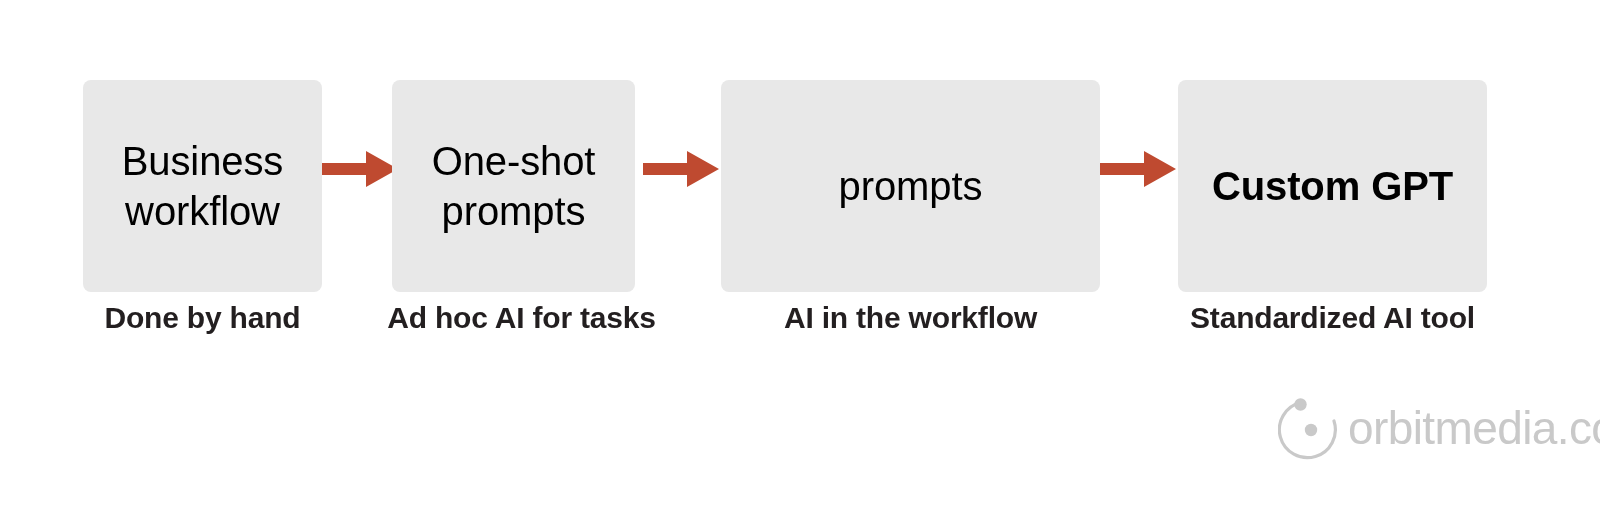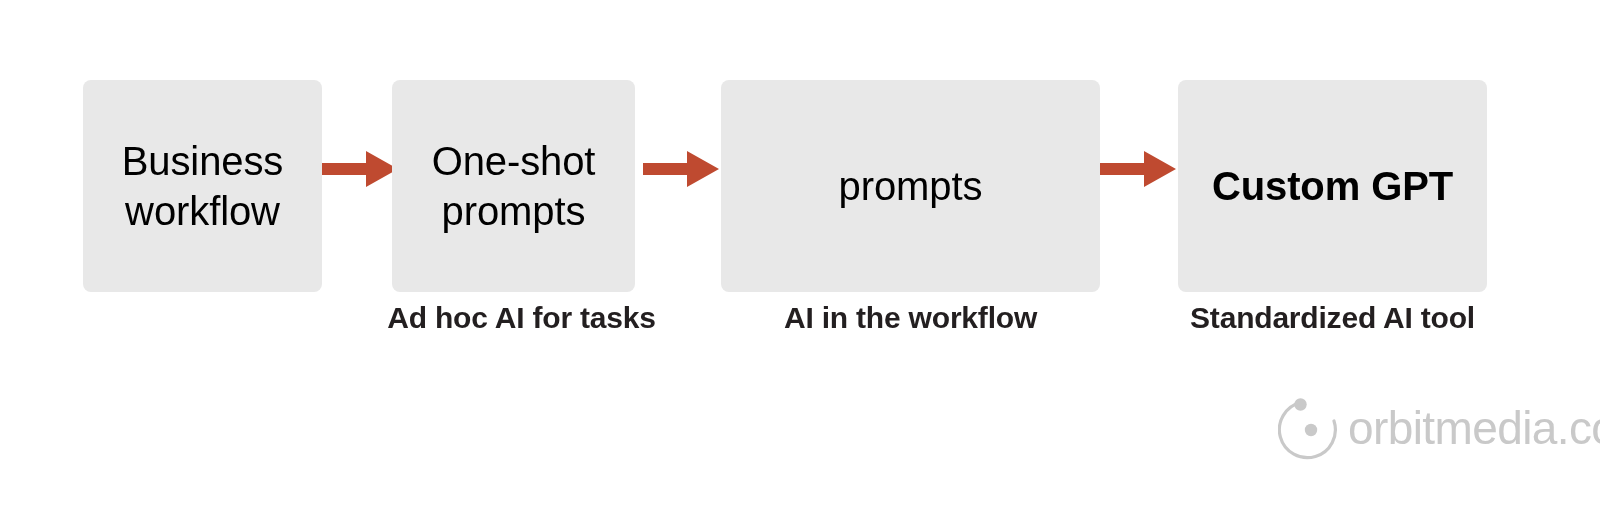--- a/index.html
+++ b/index.html
@@ -154,20 +154,21 @@
       <path d="M0 15 H44 V3 L76 21 L44 39 V27 H0 Z" fill="#bf4a30"></path>
     </svg>
   </div>
 
   <div class="stage" id="stage-4">
     <div class="stage-label">
       <span class="line-strong">Custom GPT</span>
     </div>
   </div>
 
+  <div class="caption" id="caption-1">Done by hand</div>
   <div class="caption" id="caption-2">Ad hoc AI for tasks</div>
   <div class="caption" id="caption-3">AI in the workflow</div>
   <div class="caption" id="caption-4">Standardized AI tool</div>
 
   <div id="logo">
     <div id="logo-mark">
       <svg width="66" height="66" viewBox="0 0 66 66" aria-hidden="true">
 
         <path d="M 22.5 7.5
                  A 28 28 0 1 0 56 26" fill="none" stroke="#c9c9c9" stroke-width="3.2" stroke-linecap="round"></path>

